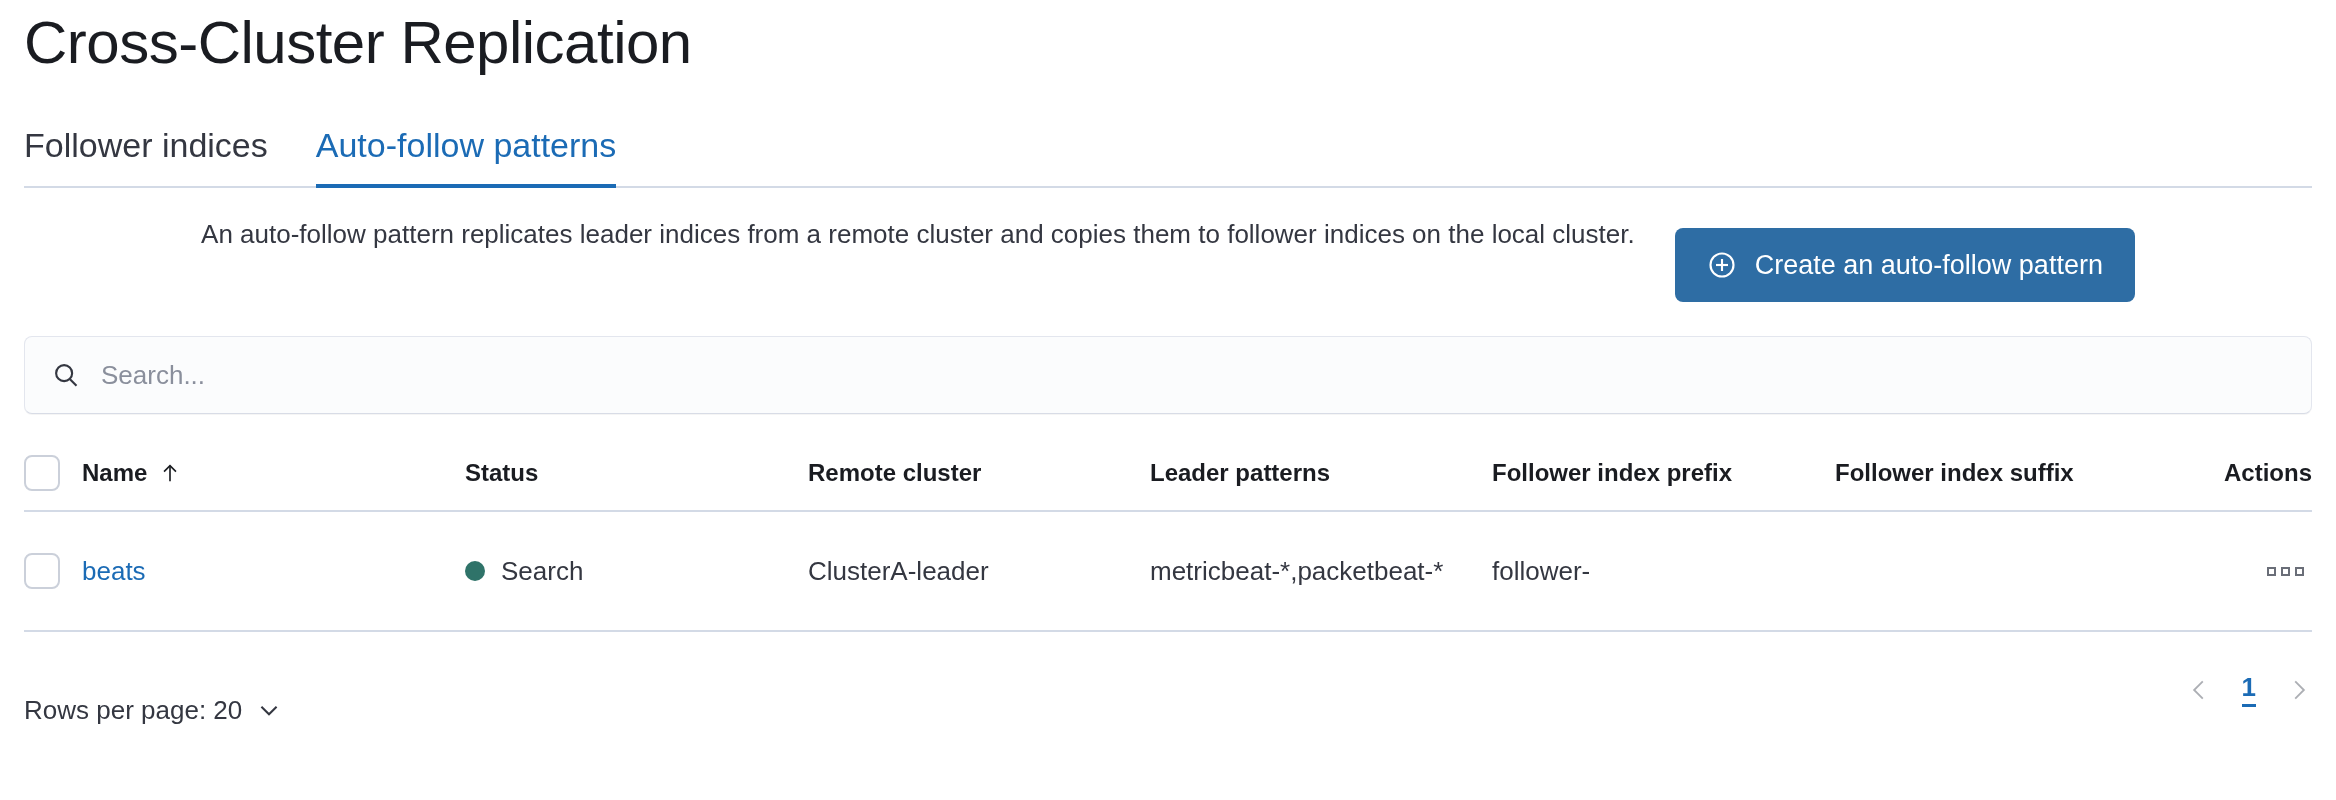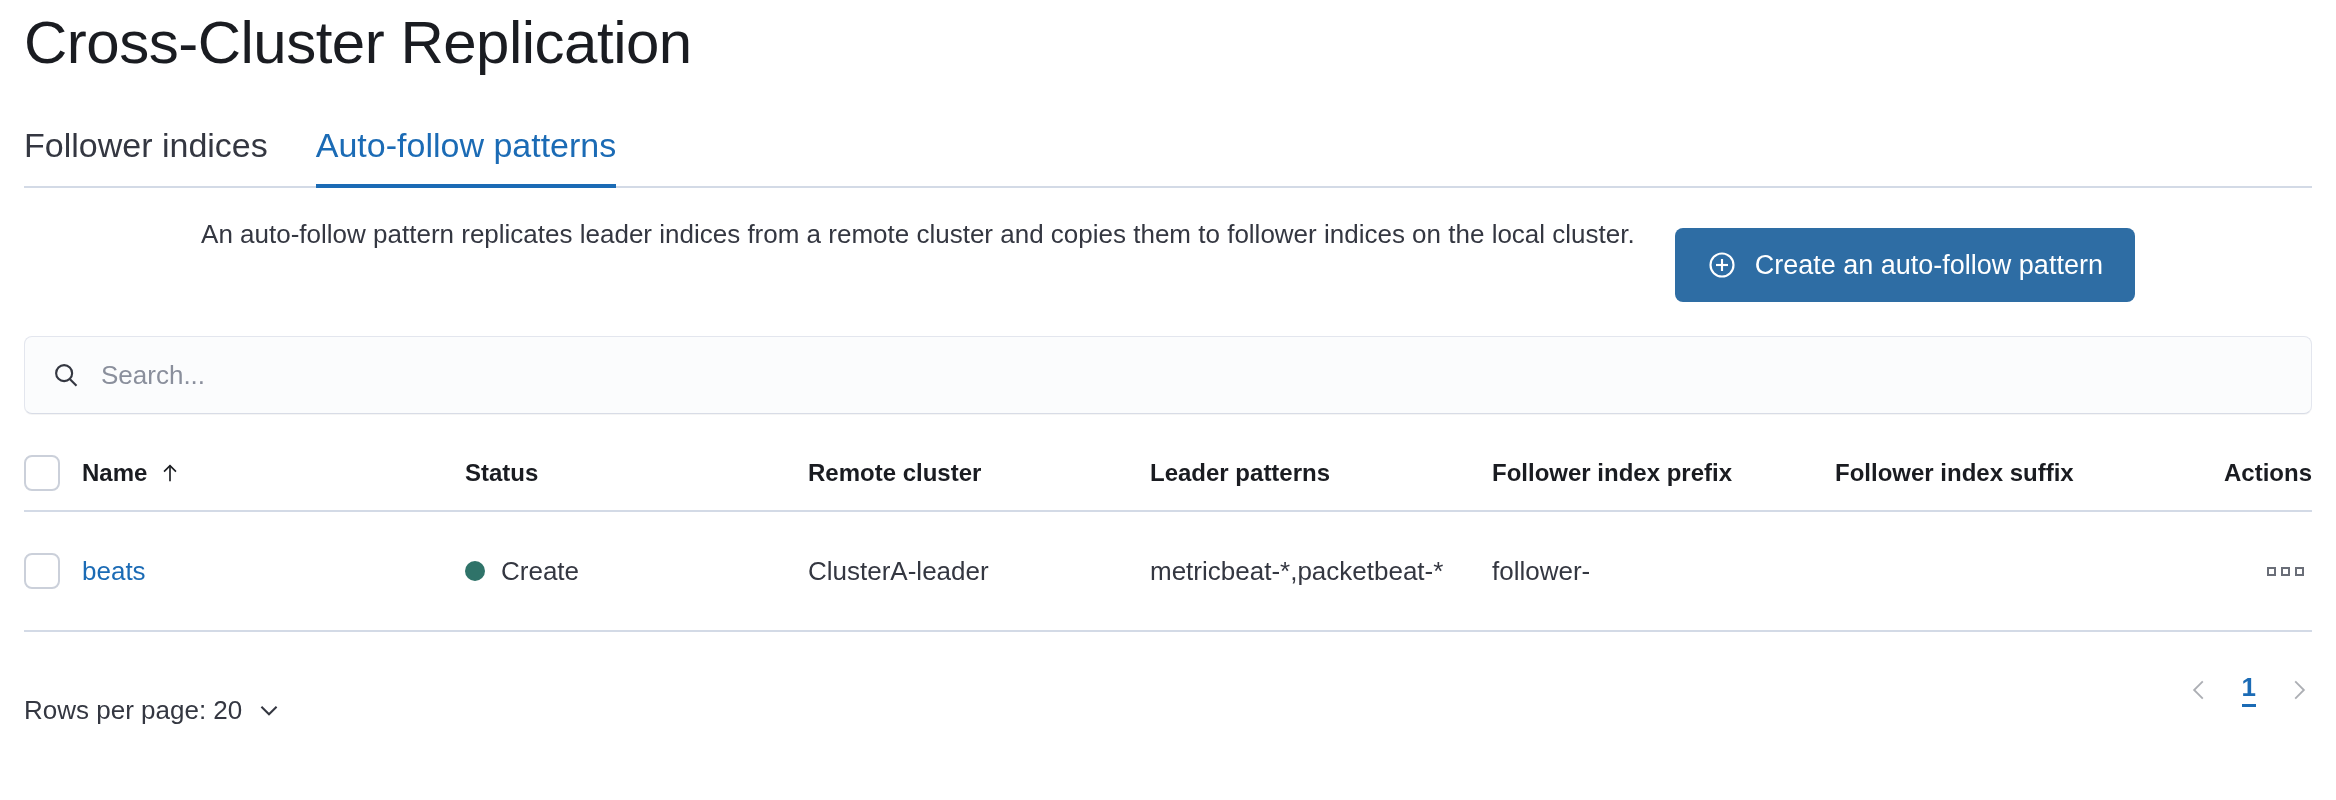--- a/index.html
+++ b/index.html
@@ -312,21 +312,21 @@
     <div class="trow tbody-row">
       <div class="c-check">
         <span class="checkbox"></span>
       </div>
       <div class="td c-name">
         <a class="link">beats</a>
       </div>
       <div class="td c-status">
         <span class="status-cell">
           <span class="status-dot"></span>
-          <span>Create</span>
+          <span>Search</span>
         </span>
       </div>
       <div class="td c-remote">ClusterA-leader</div>
       <div class="td c-leader">
         <span class="multiline">
           <span>metricbeat-*,</span>
           <span>packetbeat-*</span>
         </span>
       </div>
       <div class="td c-prefix">follower-</div>

